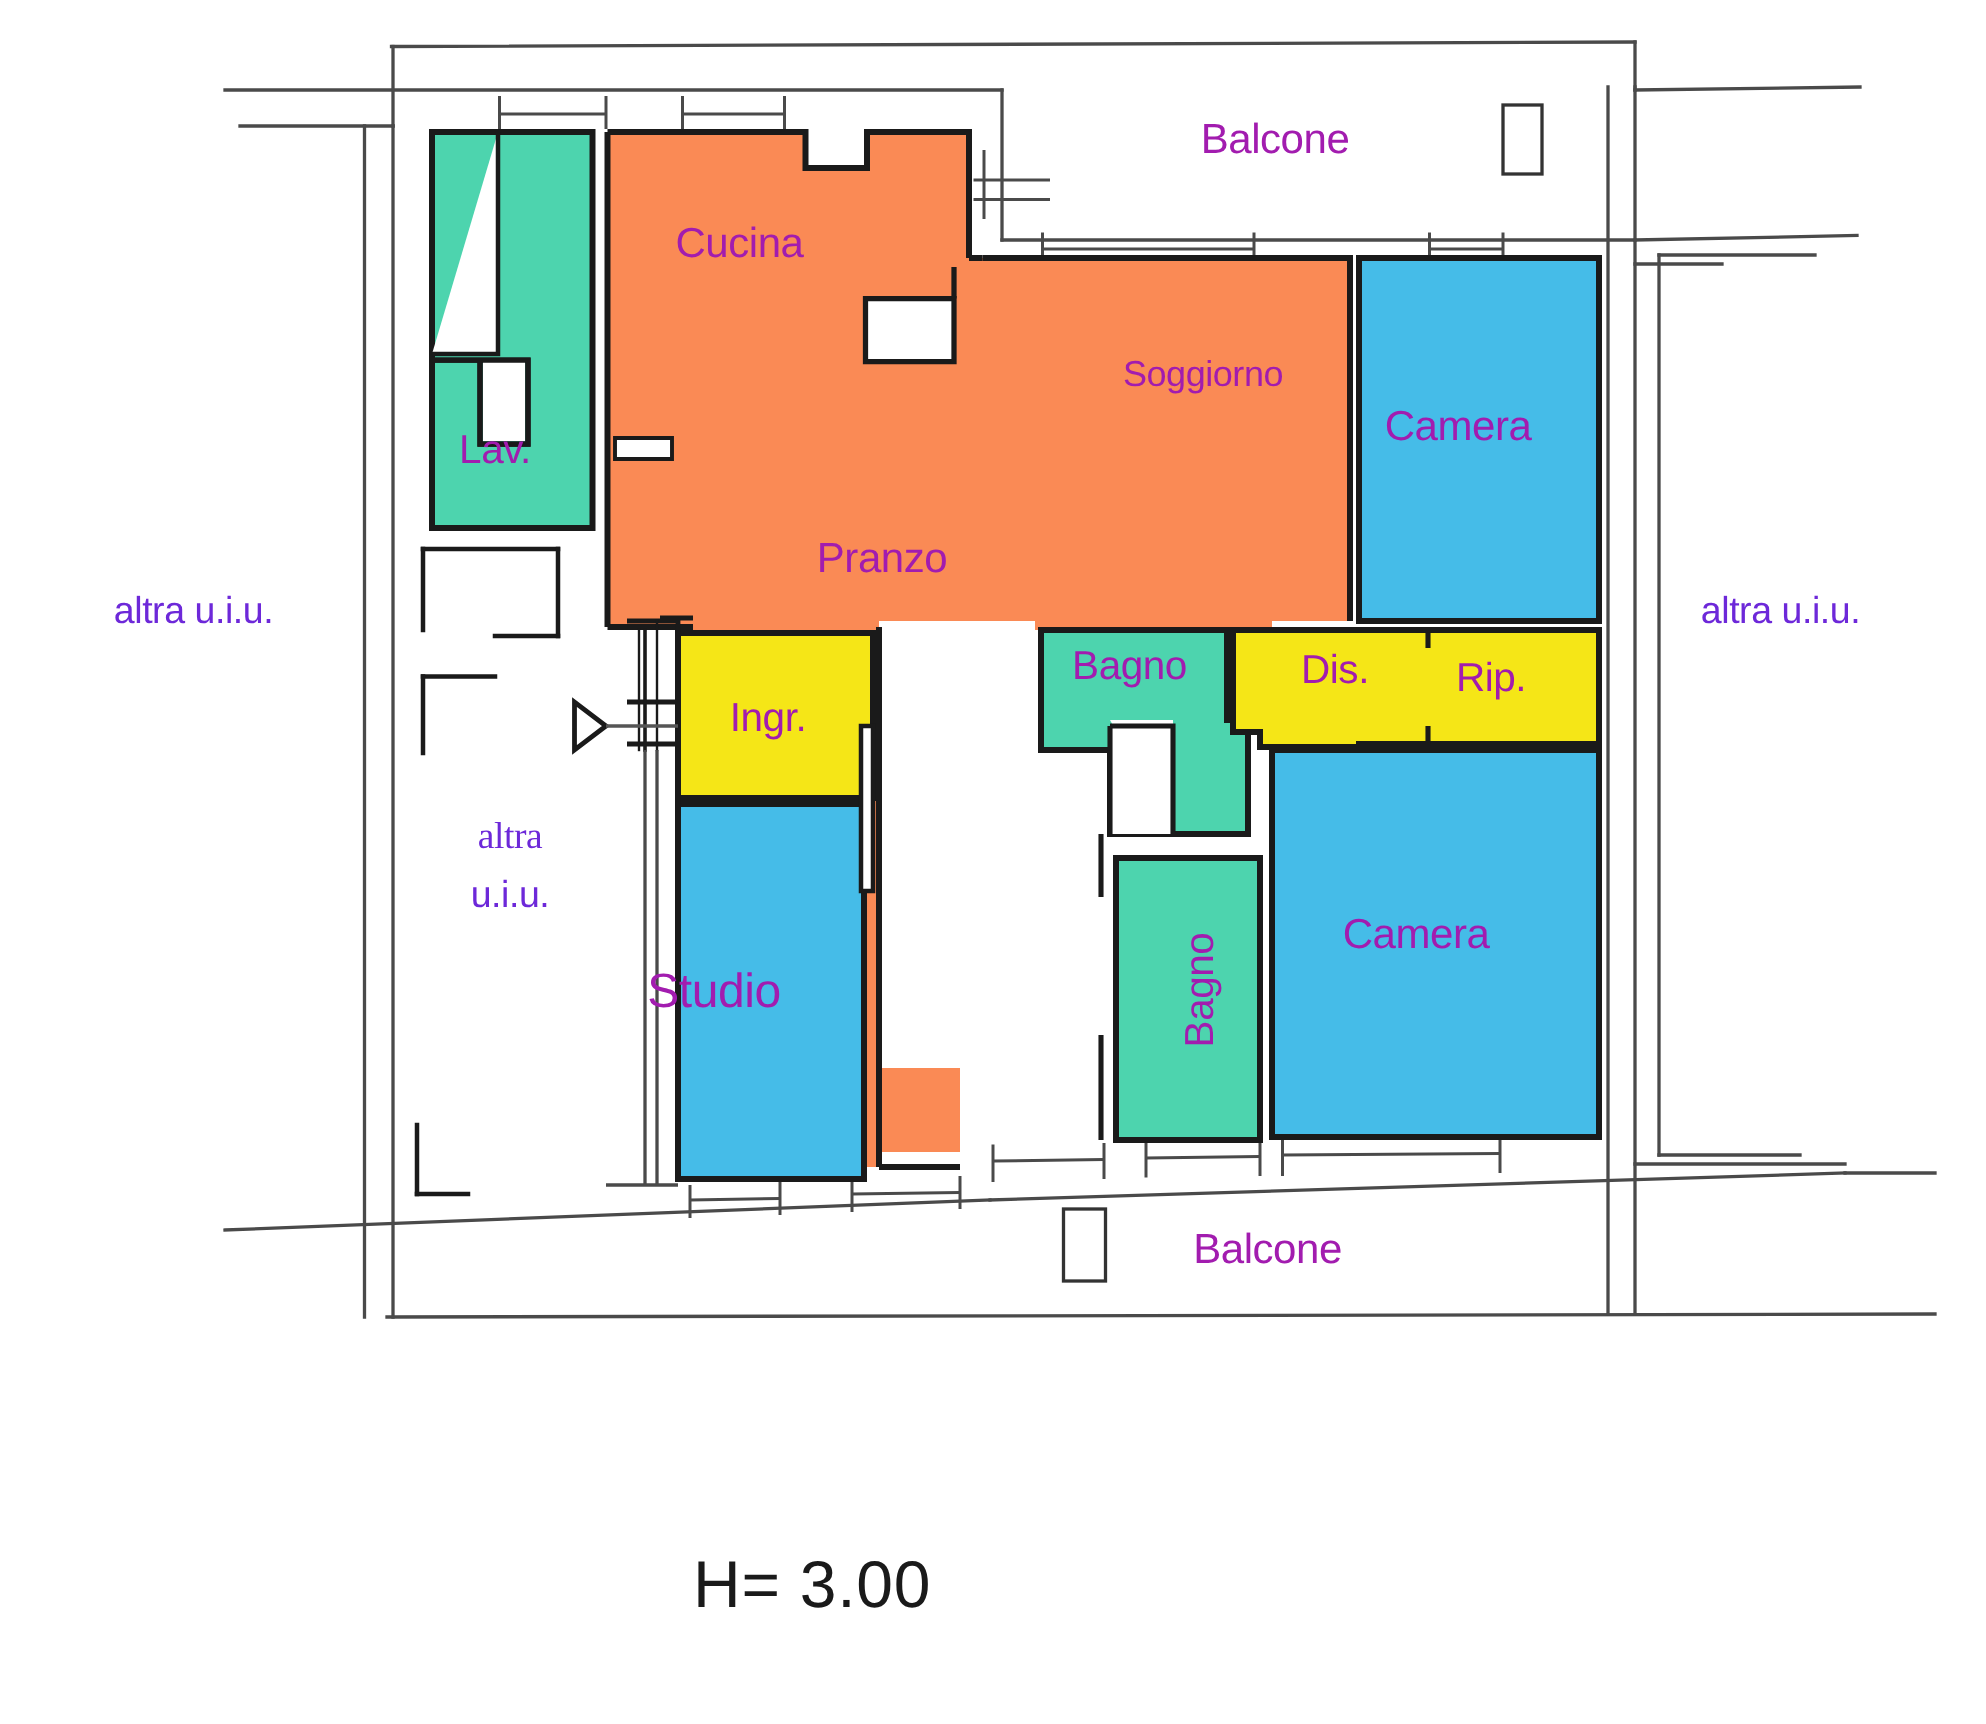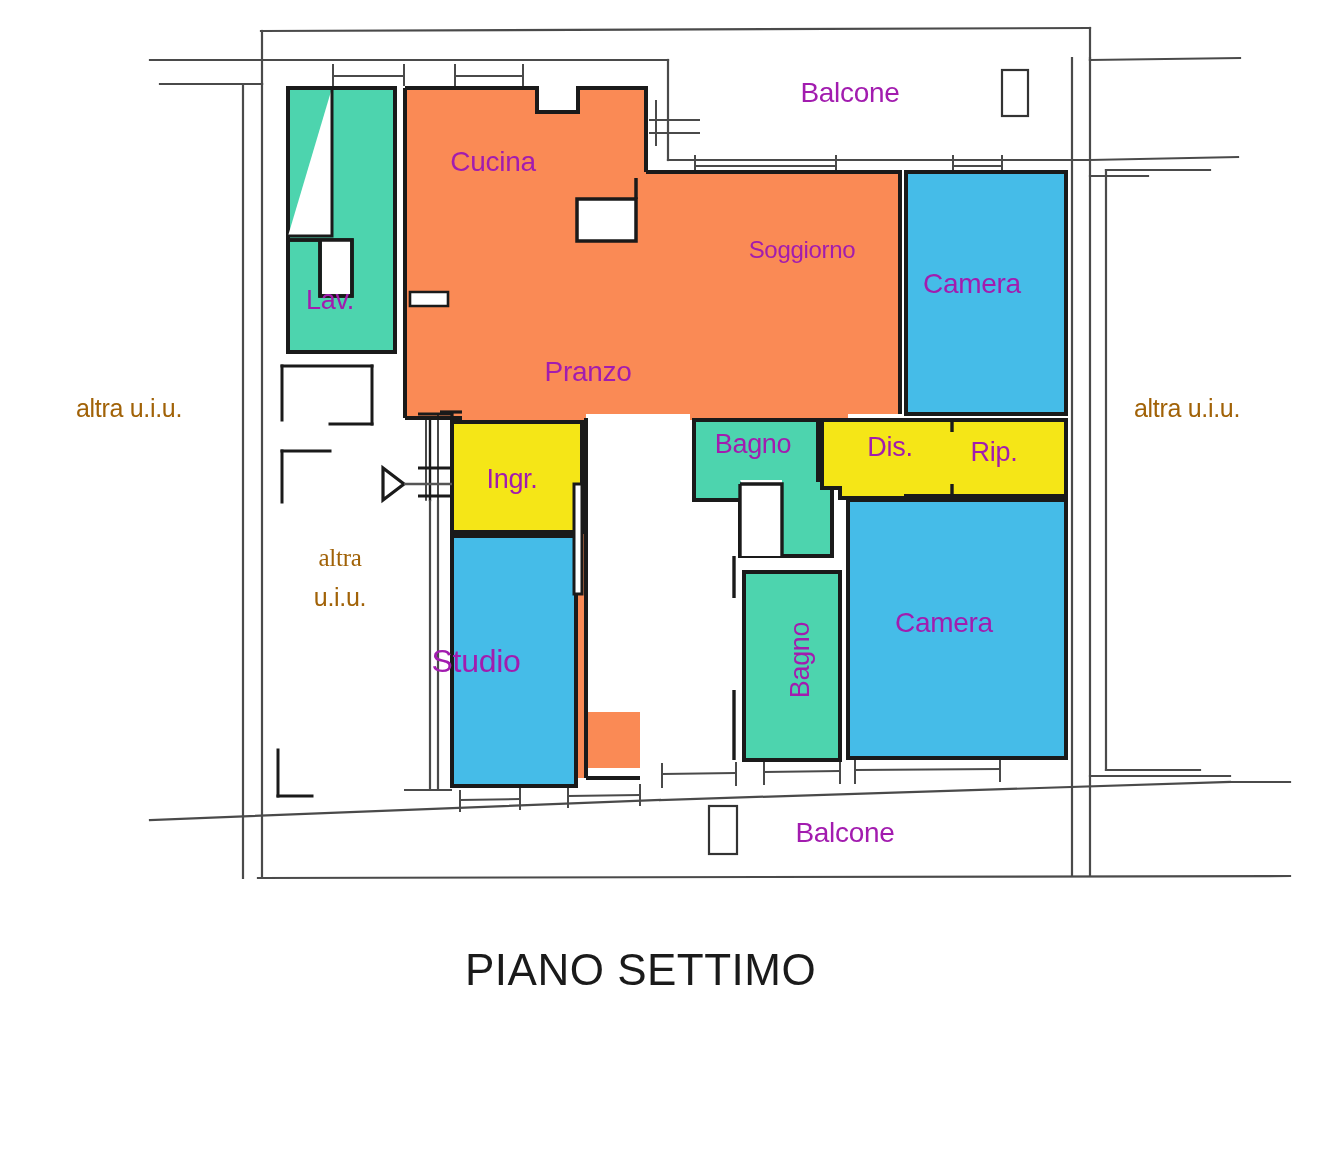--- a/index.html
+++ b/index.html
@@ -32,21 +32,21 @@
     font-family: "Liberation Sans", sans-serif;
     color: #a21caf;
     white-space: nowrap;
     transform: translate(-50%, -50%);
     pointer-events: none;
     letter-spacing: -0.3px;
   }
   .note-label {
     position: absolute;
     font-family: "Liberation Sans", sans-serif;
-    color: #a16207;
+    color: #6d28d9;
     white-space: nowrap;
     transform: translate(-50%, -50%);
     text-align: center;
     letter-spacing: -0.3px;
   }
   .caption-line {
     position: absolute;
     font-family: "Liberation Sans", sans-serif;
     color: #1a1a1a;
     white-space: nowrap;
@@ -306,16 +306,16 @@
 
   <div class="room-label" style="left:845px; top:833px; font-size:28px;">Balcone</div>
 
   <div class="note-label" style="left:129px; top:408px; font-size:25px;">altra u.i.u.</div>
 
   <div class="note-label" style="left:1187px; top:408px; font-size:25px;">altra u.i.u.</div>
 
   <div class="note-label" style="left:340px; top:558px; font-size:25px;font-family:Liberation Serif, serif;">altra</div>
   <div class="note-label" style="left:340px; top:597px; font-size:25px;">u.i.u.</div>
 
-  <div class="caption-line" style="left:465px; top:945px; font-size:44px;">PIANO SETTIMO</div>
-
+
+  <div class="caption-line" style="left:462px; top:1032px; font-size:44px;">H= 3.00</div>
 
 </div>
 
 </body></html>

